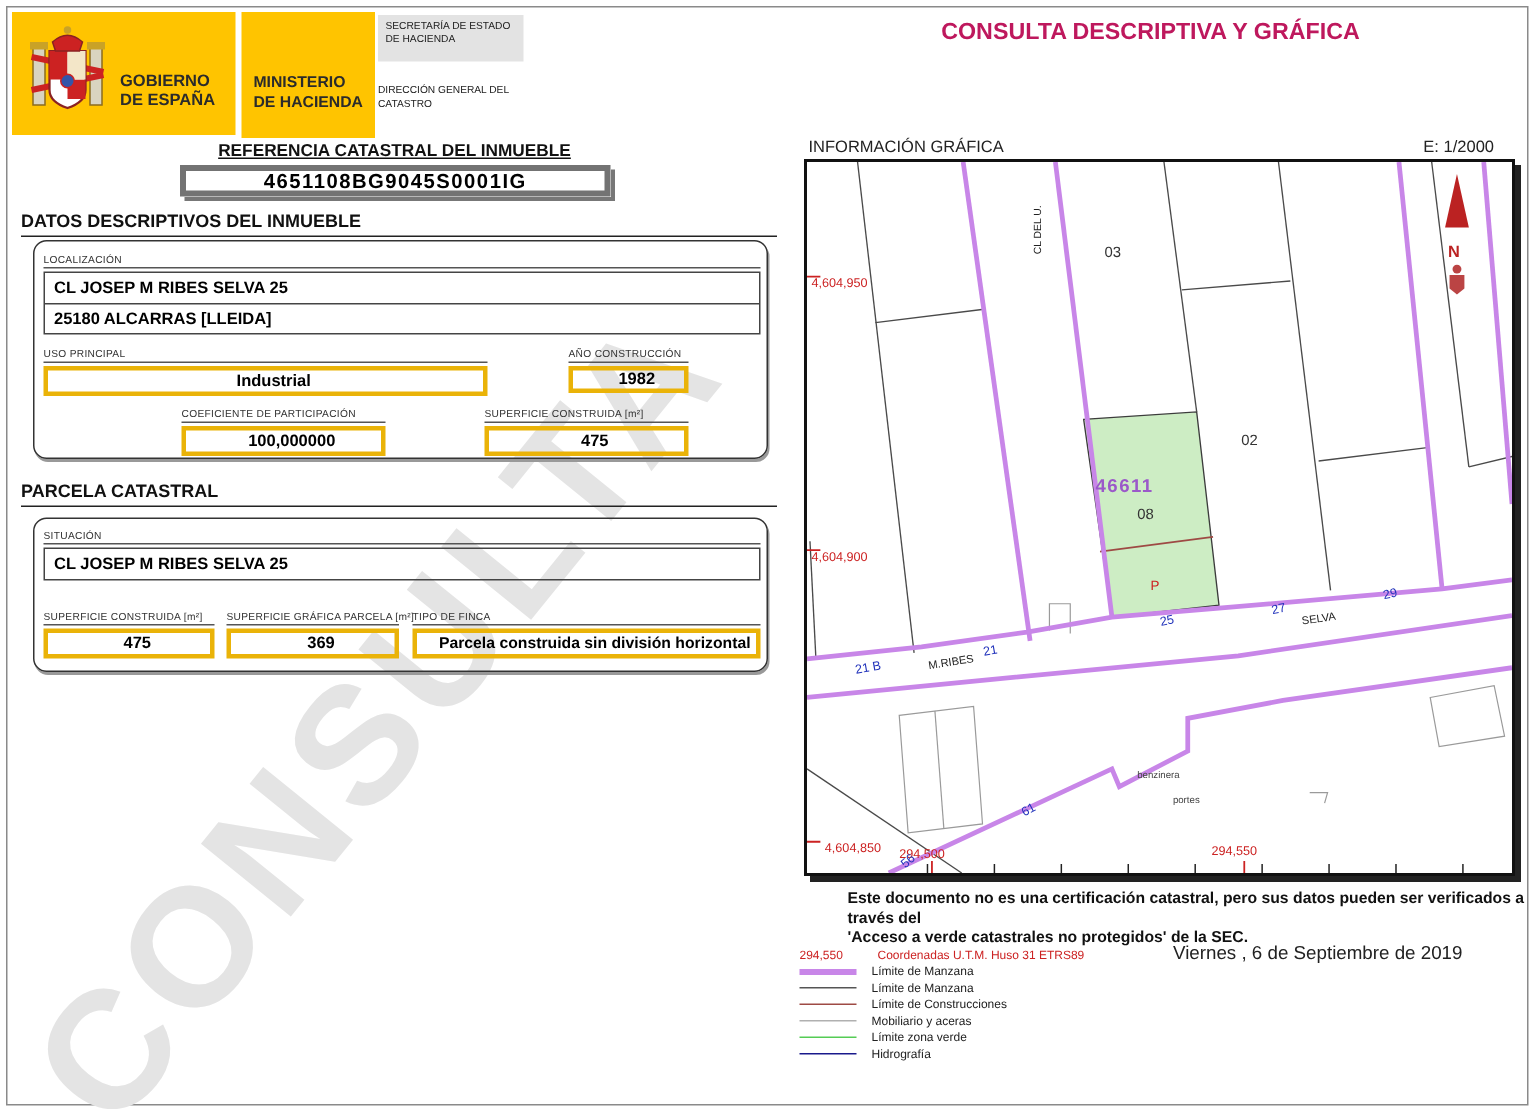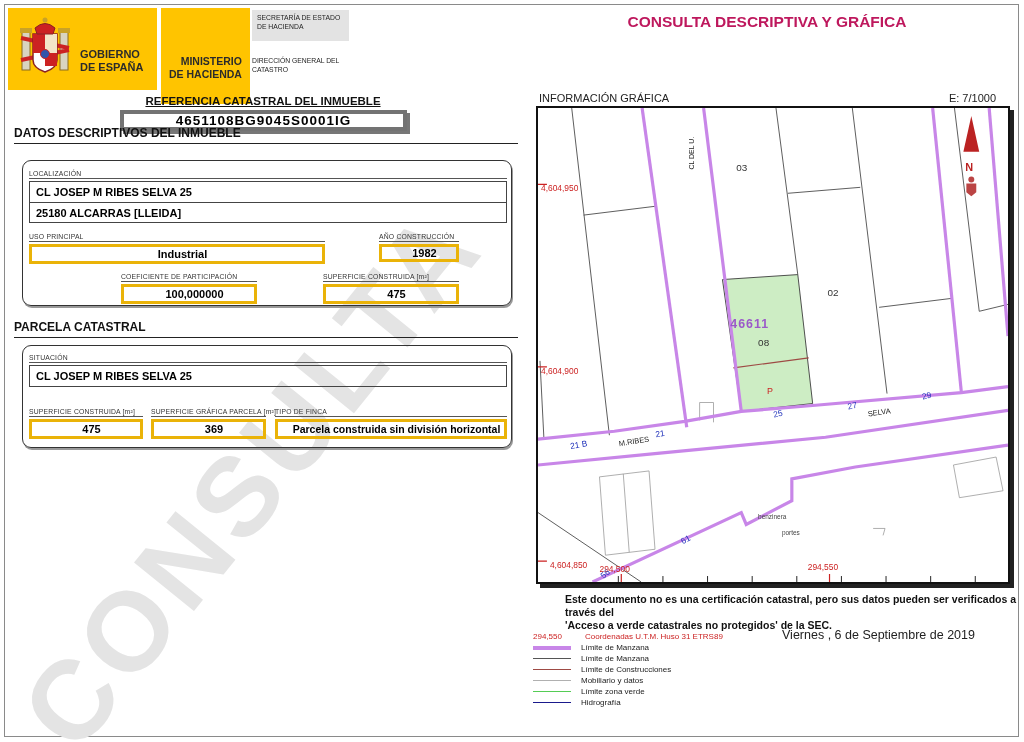--- a/index.html
+++ b/index.html
@@ -9,21 +9,21 @@
 
   
   .watermark { position:absolute; left:46px; top:668px; transform:rotate(-51deg); transform-origin:0 50%;
     font-size:112px; font-weight:bold; letter-spacing:6px; color:#e4e4e4; white-space:nowrap; z-index:1; }
 
   .content { position:absolute; inset:0; z-index:2; }
 
   
   .gov-block { position:absolute; background:#ffc400; display:flex; align-items:center; }
   .gov1 { left:8px; top:8px; width:149px; height:82px; }
-  .gov2 { left:161px; top:8px; width:89px; height:96px; padding-left:8px;text-align:right; }
+  .gov2 { left:161px; top:8px; width:89px; height:84px; padding-left:8px; }
   .gov-label { font-weight:bold; font-size:11px; line-height:13px; color:#2b2b2b;margin-top:24px; }
   .emblem { margin:0 8px 0 10px; }
   .secretaria { position:absolute; left:252px; top:10px; width:97px; height:31px; background:#e3e3e3;
     font-size:6.8px; line-height:8.5px; color:#222; padding:4px 5px; }
   .direccion { position:absolute; left:252px; top:57px; width:97px; font-size:6.8px; line-height:8.5px; color:#222; }
 
   .doc-title { position:absolute; left:530px; top:12px; width:474px; text-align:center;
     font-weight:bold; font-size:15.5px; line-height:19px; color:#be185d; }
 
   
@@ -108,21 +108,21 @@
   <div class="secretaria">SECRETARÍA DE ESTADO DE HACIENDA</div>
   <div class="direccion">DIRECCIÓN GENERAL DEL CATASTRO</div>
 
   <div class="doc-title">
     <div>CONSULTA DESCRIPTIVA Y GRÁFICA</div>
   </div>
 
   <div class="ref-title">REFERENCIA CATASTRAL DEL INMUEBLE</div>
   <div class="ref-box">4651108BG9045S0001IG</div>
 
-  <div class="section-head" style="top:126px;">DATOS DESCRIPTIVOS DEL INMUEBLE</div>
+  <div class="section-head" style="top:140px;">DATOS DESCRIPTIVOS DEL INMUEBLE</div>
   <div class="sec-box" style="top:160px; height:146px;">
     <div class="field" style="left:6px; top:9px; width:478px;">
       <span class="field-label">LOCALIZACIÓN</span>
       <div class="addr">
         <div class="addr-row">CL JOSEP M RIBES SELVA 25</div>
         <div class="addr-row">25180 ALCARRAS [LLEIDA]</div>
       </div>
     </div>
     <div class="field" style="left:6px; top:72px; width:296px;">
       <span class="field-label">USO PRINCIPAL</span>
@@ -159,21 +159,21 @@
       <div class="vbox">369</div>
     </div>
     <div class="field" style="left:252px; top:62px; width:232px;">
       <span class="field-label">TIPO DE FINCA</span>
       <div class="vbox" style="font-size:10.5px;">Parcela construida sin división horizontal</div>
     </div>
   </div>
 
   <div class="graf-head">
     <span>INFORMACIÓN GRÁFICA</span>
-    <span class="graf-scale">E: 7/1000</span>
+    <span class="graf-scale">E: 1/2000</span>
   </div>
 
   <div class="map-frame">
     <svg width="470" height="474" viewBox="0 0 474 478">
 
       <polygon points="186,173 262,168 277,298 205,306" fill="#cdedc4" stroke="#3c3c3c" stroke-width="0.9"></polygon>
       <line x1="197" y1="262" x2="273" y2="252" stroke="#9e4a44" stroke-width="1.2"></line>
 
       <g stroke="#4a4a4a" stroke-width="0.9">
         <line x1="34" y1="0" x2="72" y2="330"></line>
@@ -268,21 +268,21 @@
     <div class="legend-row">
       <span class="lg-line lg1"></span>
       <span>Límite de Manzana</span>
     </div>
     <div class="legend-row">
       <span class="lg-line lg2"></span>
       <span>Límite de Construcciones</span>
     </div>
     <div class="legend-row">
       <span class="lg-line lg3"></span>
-      <span>Mobiliario y datos</span>
+      <span>Mobiliario y aceras</span>
     </div>
     <div class="legend-row">
       <span class="lg-line lg4"></span>
       <span>Límite zona verde</span>
     </div>
     <div class="legend-row">
       <span class="lg-line lg5"></span>
       <span>Hidrografía</span>
     </div>
   </div>

